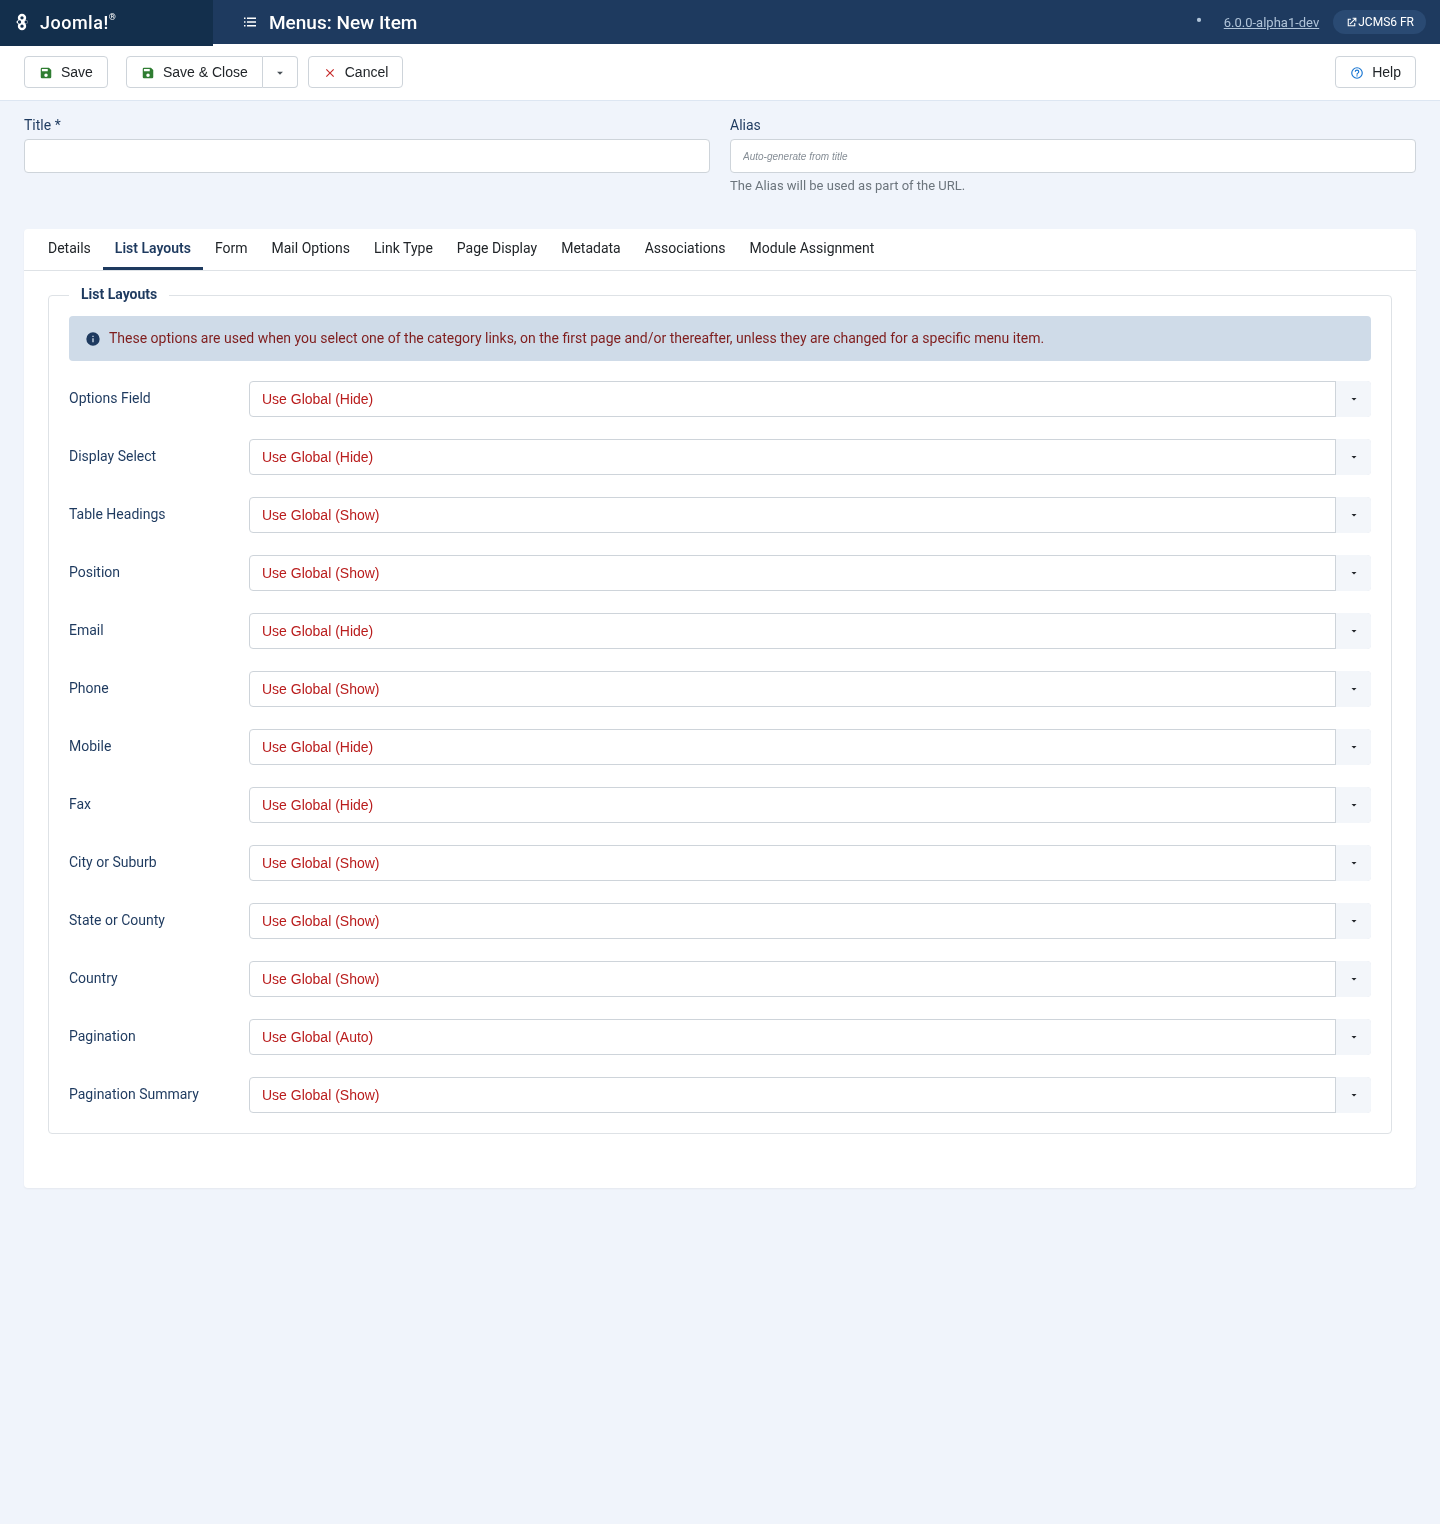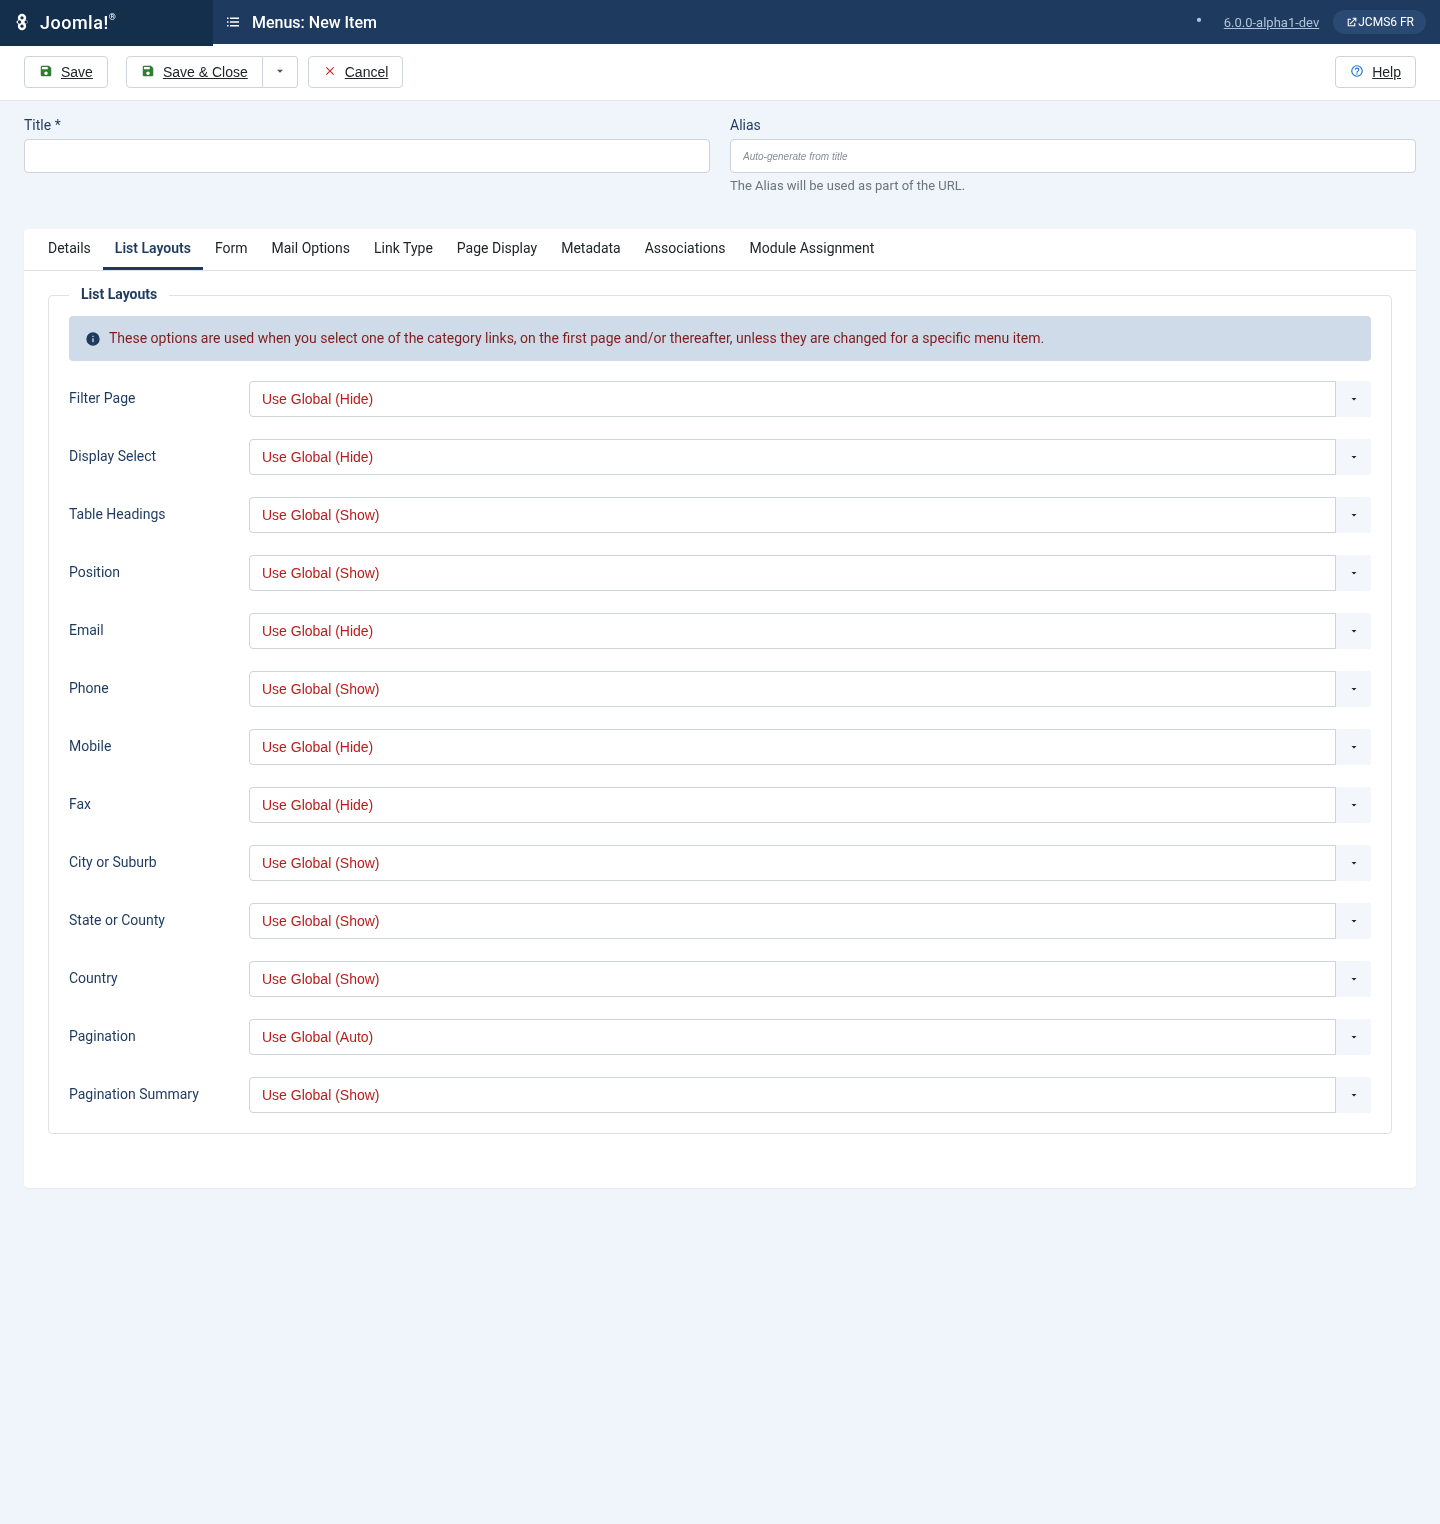--- a/index.html
+++ b/index.html
@@ -3,28 +3,28 @@
 <meta charset="utf-8">
 <style>
   * { box-sizing: border-box; margin: 0; padding: 0; }
   body { font-family: -apple-system, BlinkMacSystemFont, "Segoe UI", Roboto, sans-serif; font-size: 14px; background: #f0f4fb; color: #212529; }
   
   .topbar { background: #1e3a5f; color: #fff; height: 44px; display: flex; align-items: center; }
   .brand { background: #132f4c; width: 213px; height: 48px; display: flex; align-items: center; padding: 0 12px; }
   .brand svg { width: 20px; height: 20px; margin-right: 8px; flex-shrink: 0; }
   .brand-text { font-size: 18px; font-weight: 500; letter-spacing: 0.5px; }
   .brand-sup { font-size: 9px; vertical-align: top; }
-  .page-heading { display: flex; align-items: center; padding-left: 11px; font-size: 16px; font-weight: 500; }
+  .page-heading { display: flex; align-items: center; padding-left: 28px; font-size: 19px; font-weight: 500; }
   .page-heading svg { width: 18px; height: 18px; margin-right: 10px; }
   .top-right { margin-left: auto; display: flex; align-items: center; padding-right: 14px; gap: 14px; }
   .version { font-size: 13px; color: #b0c4d9; display: flex; align-items: center; gap: 20px; text-decoration: underline; }
   .site-pill { background: #2a4a73; border-radius: 14px; padding: 5px 12px; font-size: 12px; display: flex; align-items: center; gap: 0; }
   
   .toolbar { background: #fff; border-bottom: 1px solid #dde6f2; padding: 12px 24px; display: flex; gap: 10px; }
-  .btn { background: #fff; border: 1px solid #ced4da; border-radius: 4px; padding: 7px 14px; font-size: 14px; display: flex; align-items: flex-start; gap: 8px; cursor: pointer; color: #212529; text-decoration: underline; }
+  .btn { background: #fff; border: 1px solid #ced4da; border-radius: 4px; padding: 7px 14px; font-size: 14px; display: flex; align-items: flex-end; gap: 8px; cursor: pointer; color: #212529; }
   .btn-group { display: flex; }
   .btn-group .btn:first-child { border-top-right-radius: 0; border-bottom-right-radius: 0; margin-left: 8px; }
   .btn-group .btn:last-child { border-top-left-radius: 0; border-bottom-left-radius: 0; border-left: none; padding: 7px 10px; }
   .icon-sv { width: 14px; height: 14px; }
   .ico-green { fill: #2f7d32; }
   .ico-red { fill: #c62828; }
   .ico-blue { fill: #1976d2; }
   .toolbar-right { margin-left: auto; }
   
   .field-row { padding: 16px 24px 0; display: flex; gap: 20px; }
@@ -150,21 +150,21 @@
   <div class="fieldset">
     <div class="fieldset-legend">List Layouts</div>
     <div class="alert-info">
       <svg viewBox="0 0 24 24">
           <path d="M12 2a10 10 0 1 0 0 20 10 10 0 0 0 0-20zm1 15h-2v-6h2v6zm0-8h-2V7h2v2z"></path>
         </svg>
       <span>These options are used when you select one of the category links, on the first page and/or thereafter, unless they are changed for a specific menu item.</span>
     </div>
     <div id="controls-host">
         <div class="control-row">
-          <div class="control-label">Filter Page</div>
+          <div class="control-label">Options Field</div>
           <div class="control-input">
             <div class="select-wrap"><select class="select"><option>Use Global (Hide)</option></select><div class="select-caret">
                 <svg viewBox="0 0 24 24">
                   <path d="M7 10l5 5 5-5H7z"></path>
                 </svg>
               </div></div>
           </div>
         </div>
         <div class="control-row">
           <div class="control-label">Display Select</div>

